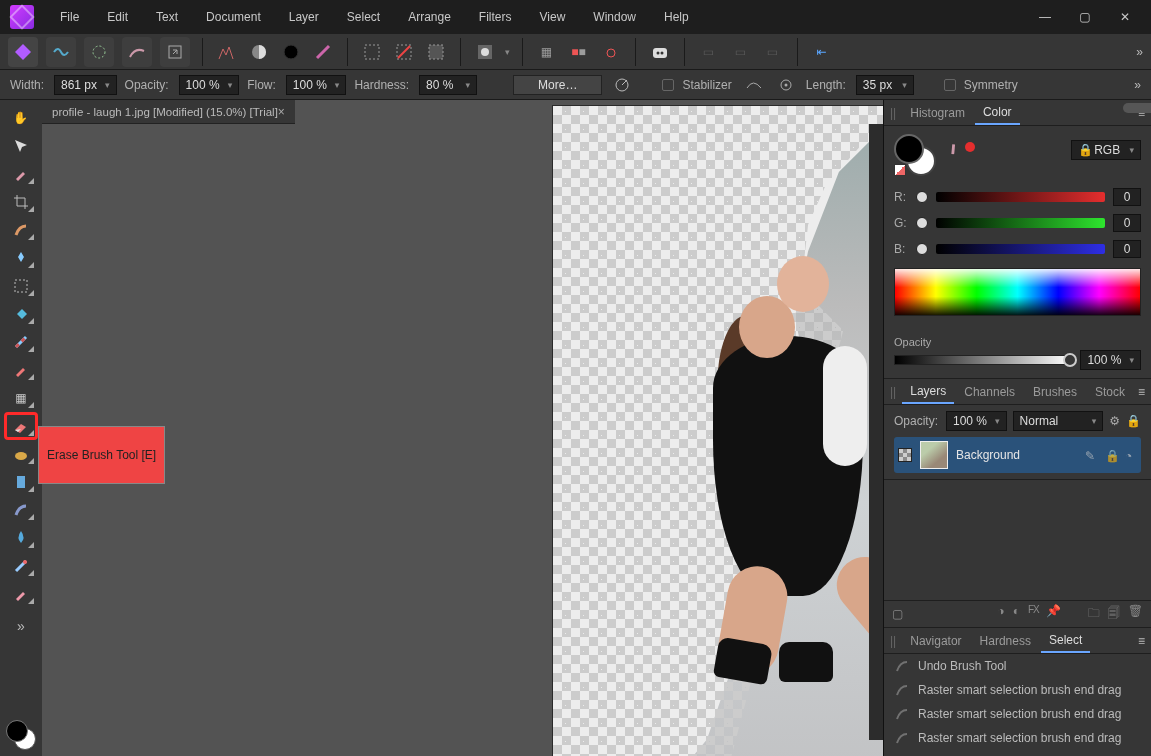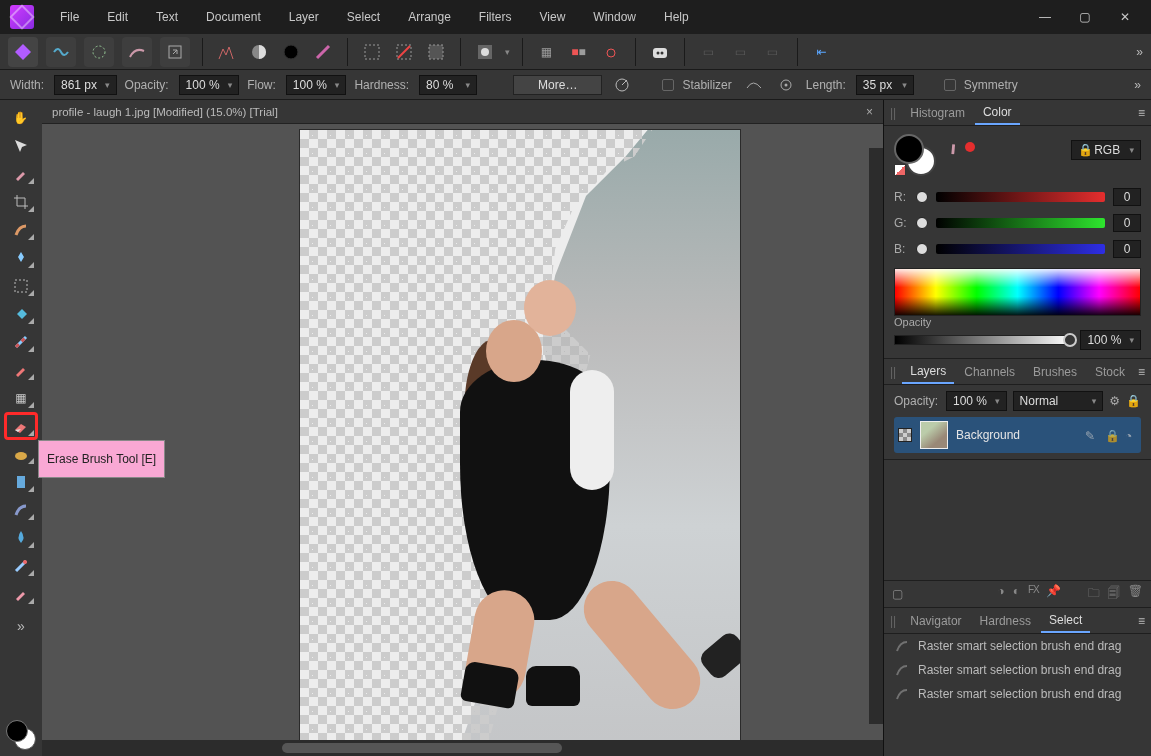--- a/index.html
+++ b/index.html
@@ -25,27 +25,27 @@
 .opt-field .caret{margin-left:8px;font-size:9px;color:#888}
 .btn-more{background:#444;border:1px solid #222;padding:2px 24px;color:#ddd}
 .chk{width:12px;height:12px;border:1px solid #666;border-radius:2px}
 
 #workspace{display:flex;height:656px}
 
 #toolcol{width:42px;background:#363636;display:flex;flex-direction:column;align-items:center;padding-top:6px;gap:4px;position:relative}
 .tool{width:30px;height:24px;display:flex;align-items:center;justify-content:center;position:relative;cursor:default}
 .tool.small-ind:after{content:"";position:absolute;right:2px;bottom:2px;border:3px solid transparent;border-right-color:#aaa;border-bottom-color:#aaa}
 #tool-erase{outline:3px solid #ff2a2a;outline-offset:-1px;border-radius:2px}
-.tooltip{position:absolute;left:38px;top:340px;background:#f9a8d4;color:#222;border:1px solid #888;padding:11px 8px;white-space:nowrap;z-index:100}
+.tooltip{position:absolute;left:38px;top:326px;background:#ef4444;color:#222;border:1px solid #888;padding:21px 8px;white-space:nowrap;z-index:100}
 #tool-more{margin-top:4px;font-size:14px;color:#bbb}
 #fgbg{margin-top:auto;margin-bottom:6px;position:relative;width:30px;height:30px}
 #fgbg .bg{position:absolute;right:0;bottom:0;width:22px;height:22px;border-radius:50%;background:#fff;border:1px solid #555}
 #fgbg .fg{position:absolute;left:0;top:0;width:22px;height:22px;border-radius:50%;background:#000;border:1px solid #777}
 
-#canvas-area{flex:1;display:flex;flex-direction:column;background:#535353;min-width:0}
+#canvas-area{flex:1;display:flex;flex-direction:row;background:#535353;min-width:0}
 #tabbar{height:24px;background:#363636;display:flex;align-items:center;padding-left:10px;border-bottom:1px solid #222}
 #doctab{color:#bbb;font-size:11.5px;display:flex;align-items:center;gap:8px}
 #viewport{flex:1;position:relative;overflow:hidden}
 #canvas-img{position:absolute;left:258px;top:6px;width:440px;height:660px;background:#ededed;overflow:hidden;box-shadow:0 0 0 1px #2a2a2a}
 .checker{position:absolute;inset:0;background-image:linear-gradient(45deg,#ccc 25%,transparent 25%),linear-gradient(-45deg,#ccc 25%,transparent 25%),linear-gradient(45deg,transparent 75%,#ccc 75%),linear-gradient(-45deg,transparent 75%,#ccc 75%);background-size:18px 18px;background-position:0 0,0 9px,9px -9px,-9px 0;clip-path:polygon(0 0,80% 0,76% 4%,70% 6%,62% 12%,58% 18%,57% 24%,60% 30%,66% 34%,40% 100%,0 100%)}
 .photo{position:absolute;inset:0;background:linear-gradient(180deg,#9aa 0%,#bbb 30%,#ced2d4 60%,#c2c3c5 100%);clip-path:polygon(79% 0,100% 0,100% 100%,30% 100%,35% 96%,60% 48%,55% 32%,58% 22%,65% 10%,74% 4%)}
 .silhouette{position:absolute;left:120px;top:130px;width:220px;height:460px}
 .body{position:absolute;left:40px;top:100px;width:150px;height:260px;background:#111;border-radius:50% 50% 40% 40%/20% 20% 60% 60%}
 .head1{position:absolute;left:66px;top:60px;width:56px;height:62px;background:#d8a68a;border-radius:50%}
 .head2{position:absolute;left:104px;top:20px;width:52px;height:56px;background:#e2b39a;border-radius:50%}
@@ -78,21 +78,21 @@
 #rgb-select{float:right;margin-top:6px}
 .slider-row{display:flex;align-items:center;gap:8px;margin-top:8px}
 .slider-row .lbl{width:14px;color:#aaa}
 .slider-row .knob{width:12px;height:12px;border-radius:50%;background:#ddd;border:1px solid #222;flex:none}
 .slider-row .track{flex:1;height:10px;border-radius:2px}
 .slider-row .val{width:28px;background:#222;border:1px solid #111;text-align:center;color:#ddd;padding:1px 0}
 .track-r{background:linear-gradient(90deg,#000,#e52e2e)}
 .track-g{background:linear-gradient(90deg,#000,#2ee52e)}
 .track-b{background:linear-gradient(90deg,#000,#2e2ee5)}
 #spectrum{height:48px;margin-top:10px;background:linear-gradient(to bottom,rgba(255,255,255,.9),rgba(255,255,255,0) 40%,rgba(0,0,0,0) 60%,rgba(0,0,0,.9)),linear-gradient(90deg,red,yellow,lime,cyan,blue,magenta,red);border:1px solid #222}
-#opacity-row{margin-top:0}
+#opacity-row{margin-top:20px}
 #opacity-row .olabel{color:#aaa;font-size:11px;margin-bottom:2px}
 #opacity-row .otrack{height:10px;background:linear-gradient(90deg,#000,#fff);border:1px solid #222;position:relative}
 #opacity-row .ohandle{position:absolute;right:-6px;top:-3px;width:14px;height:14px;border-radius:50%;border:2px solid #ccc;background:#363636}
 
 #layers-panel{padding:6px 10px;border-bottom:1px solid #1e1e1e}
 #layers-opt{display:flex;align-items:center;gap:6px;margin-bottom:6px}
 .layer-row{display:flex;align-items:center;gap:8px;background:#2a527a;padding:4px;border-radius:3px}
 .layer-row .chk2{width:14px;height:14px;background:repeating-conic-gradient(#888 0 25%,#ccc 0 50%) 0 0/8px 8px;border:1px solid #222}
 .layer-row .thumb{width:28px;height:28px;background:linear-gradient(140deg,#bca 30%,#987 70%);border:1px solid #eee}
 .layer-row .name{flex:1;color:#e5e5e5}
@@ -525,20 +525,26 @@
       <div class="ptab">Hardness</div>
       <div class="ptab active">Select</div>
       <div class="panel-menu">≡</div>
     </div>
     <div id="history-panel">
       <div id="hist-list">
         <div class="hist-item">
             <svg class="hic" width="16" height="16">
               <path d="M3 13q3-9 10-9" stroke="#999" fill="none" stroke-width="2"></path>
             </svg>
+            <span>Undo Brush Tool</span>
+          </div>
+        <div class="hist-item">
+            <svg class="hic" width="16" height="16">
+              <path d="M3 13q3-9 10-9" stroke="#999" fill="none" stroke-width="2"></path>
+            </svg>
             <span>Raster smart selection brush end drag</span>
           </div>
         <div class="hist-item">
             <svg class="hic" width="16" height="16">
               <path d="M3 13q3-9 10-9" stroke="#999" fill="none" stroke-width="2"></path>
             </svg>
             <span>Raster smart selection brush end drag</span>
           </div>
         <div class="hist-item">
             <svg class="hic" width="16" height="16">

